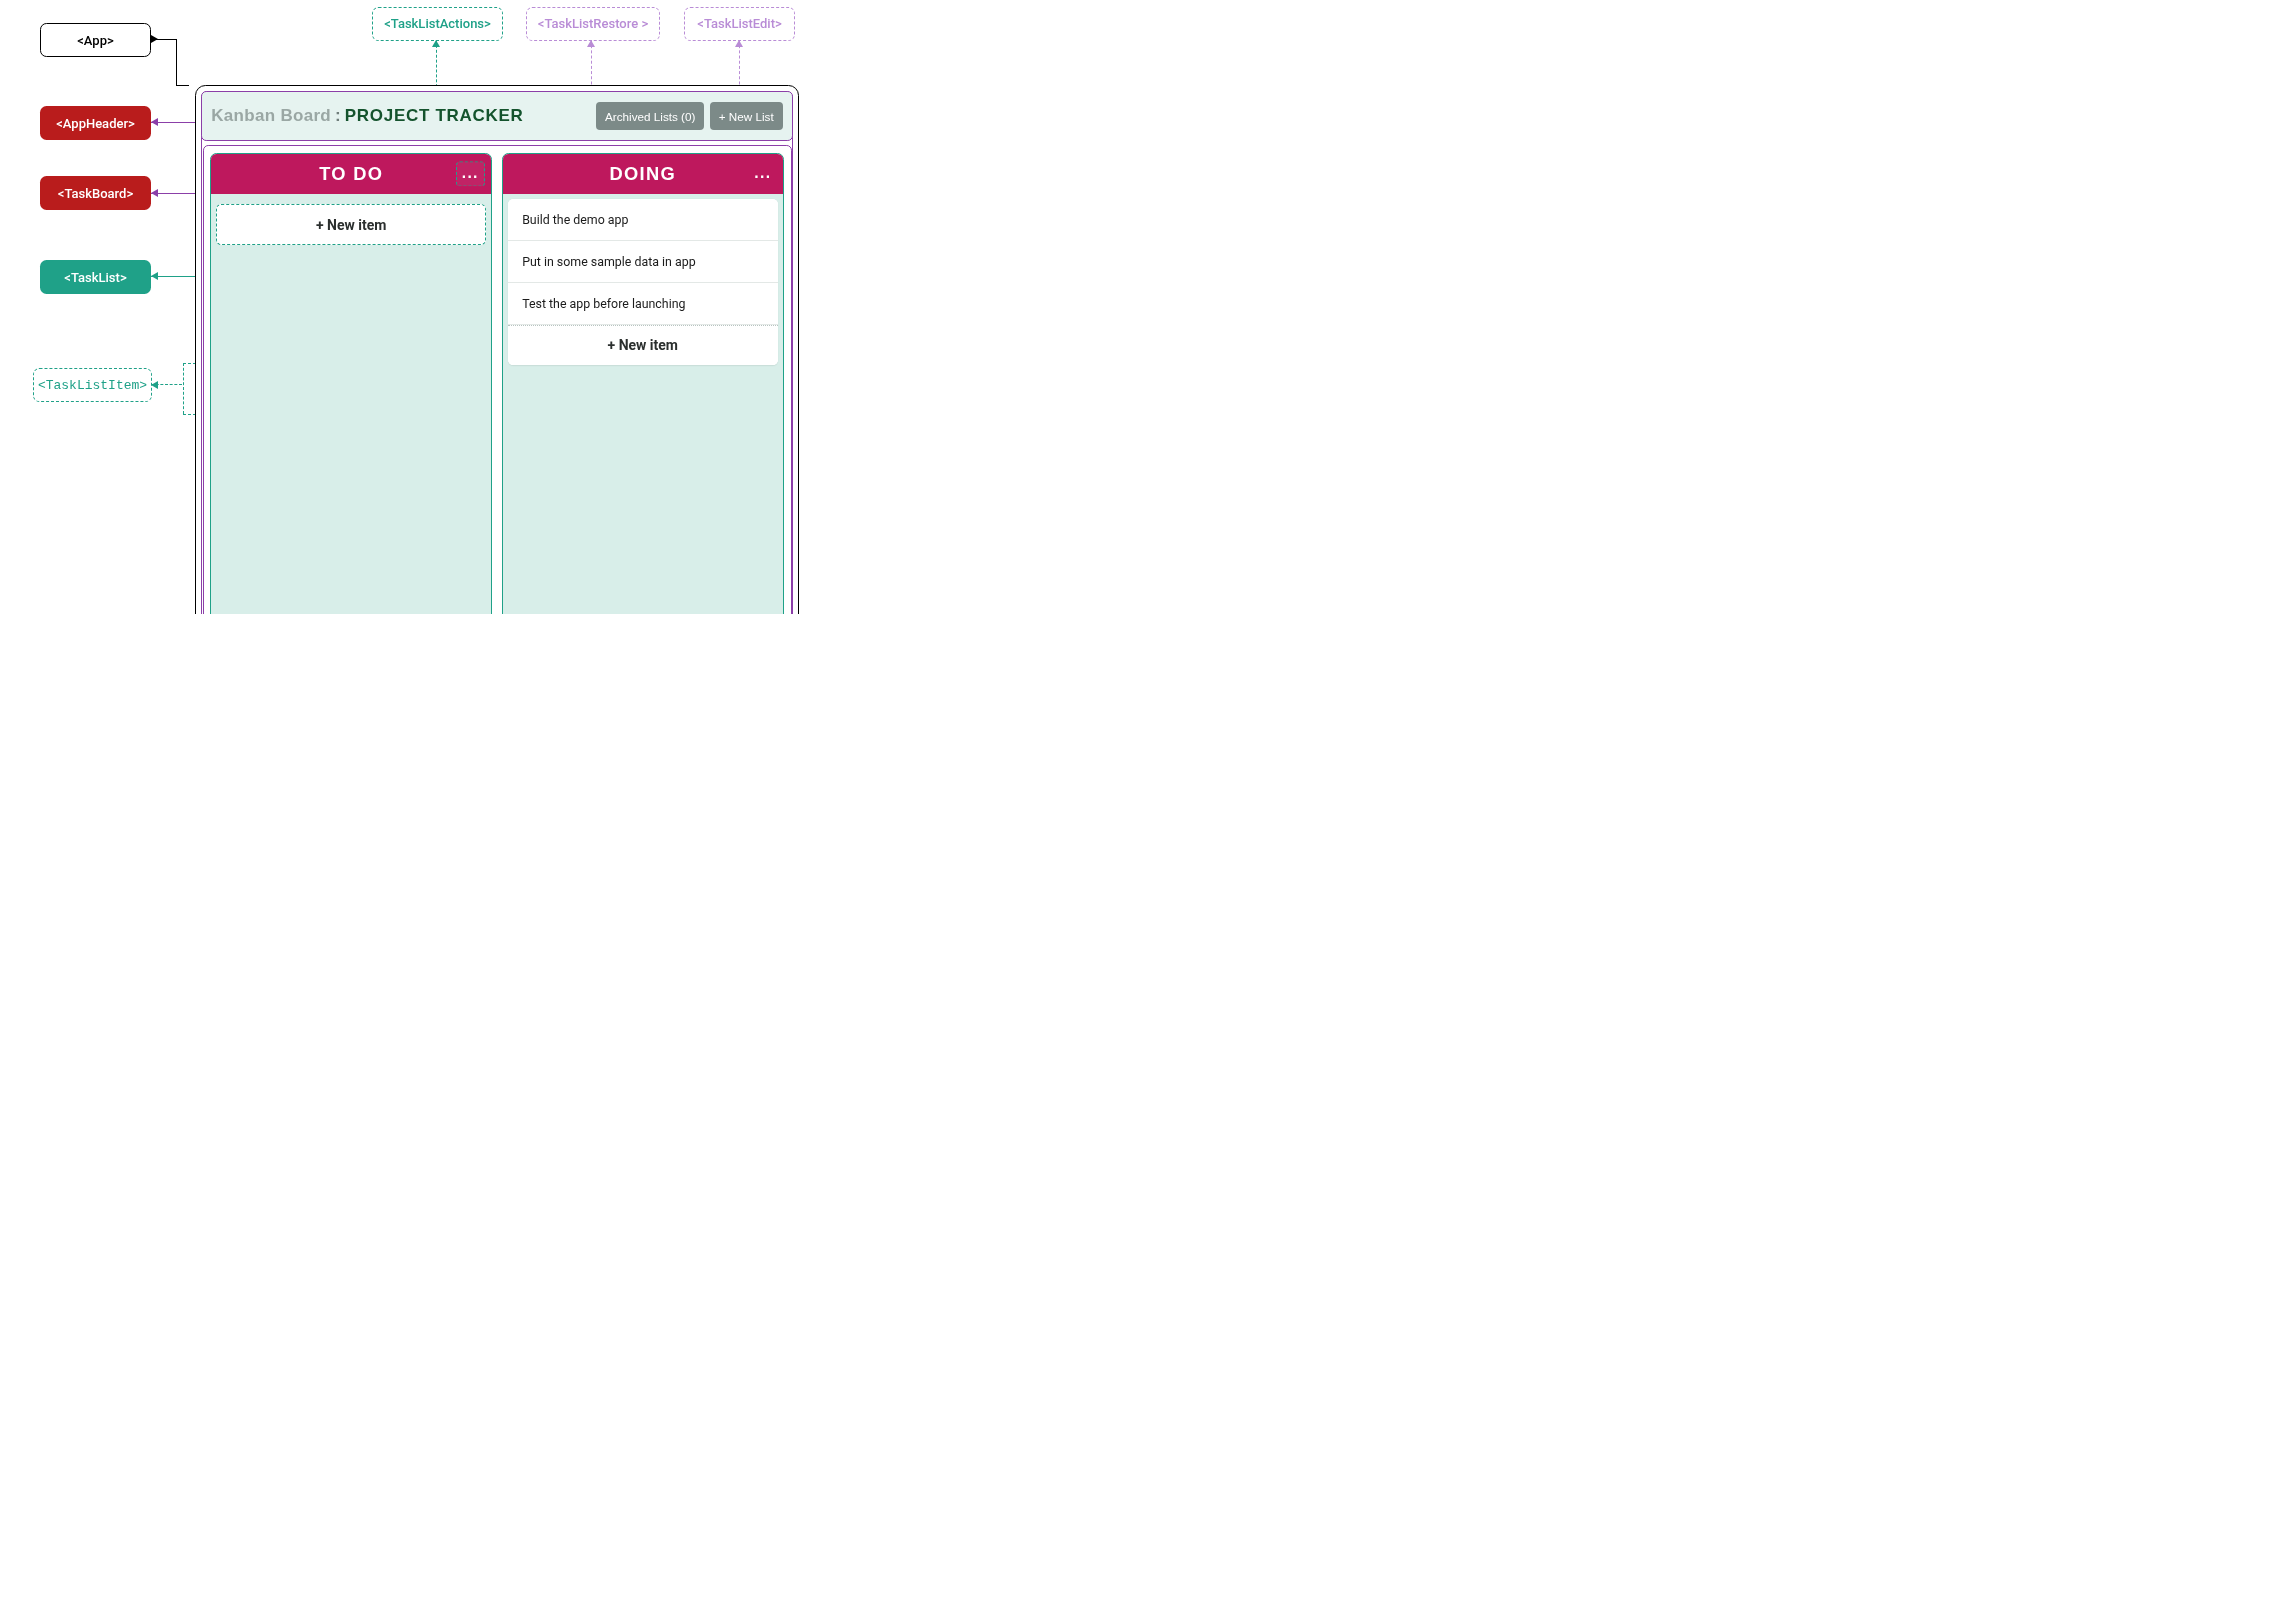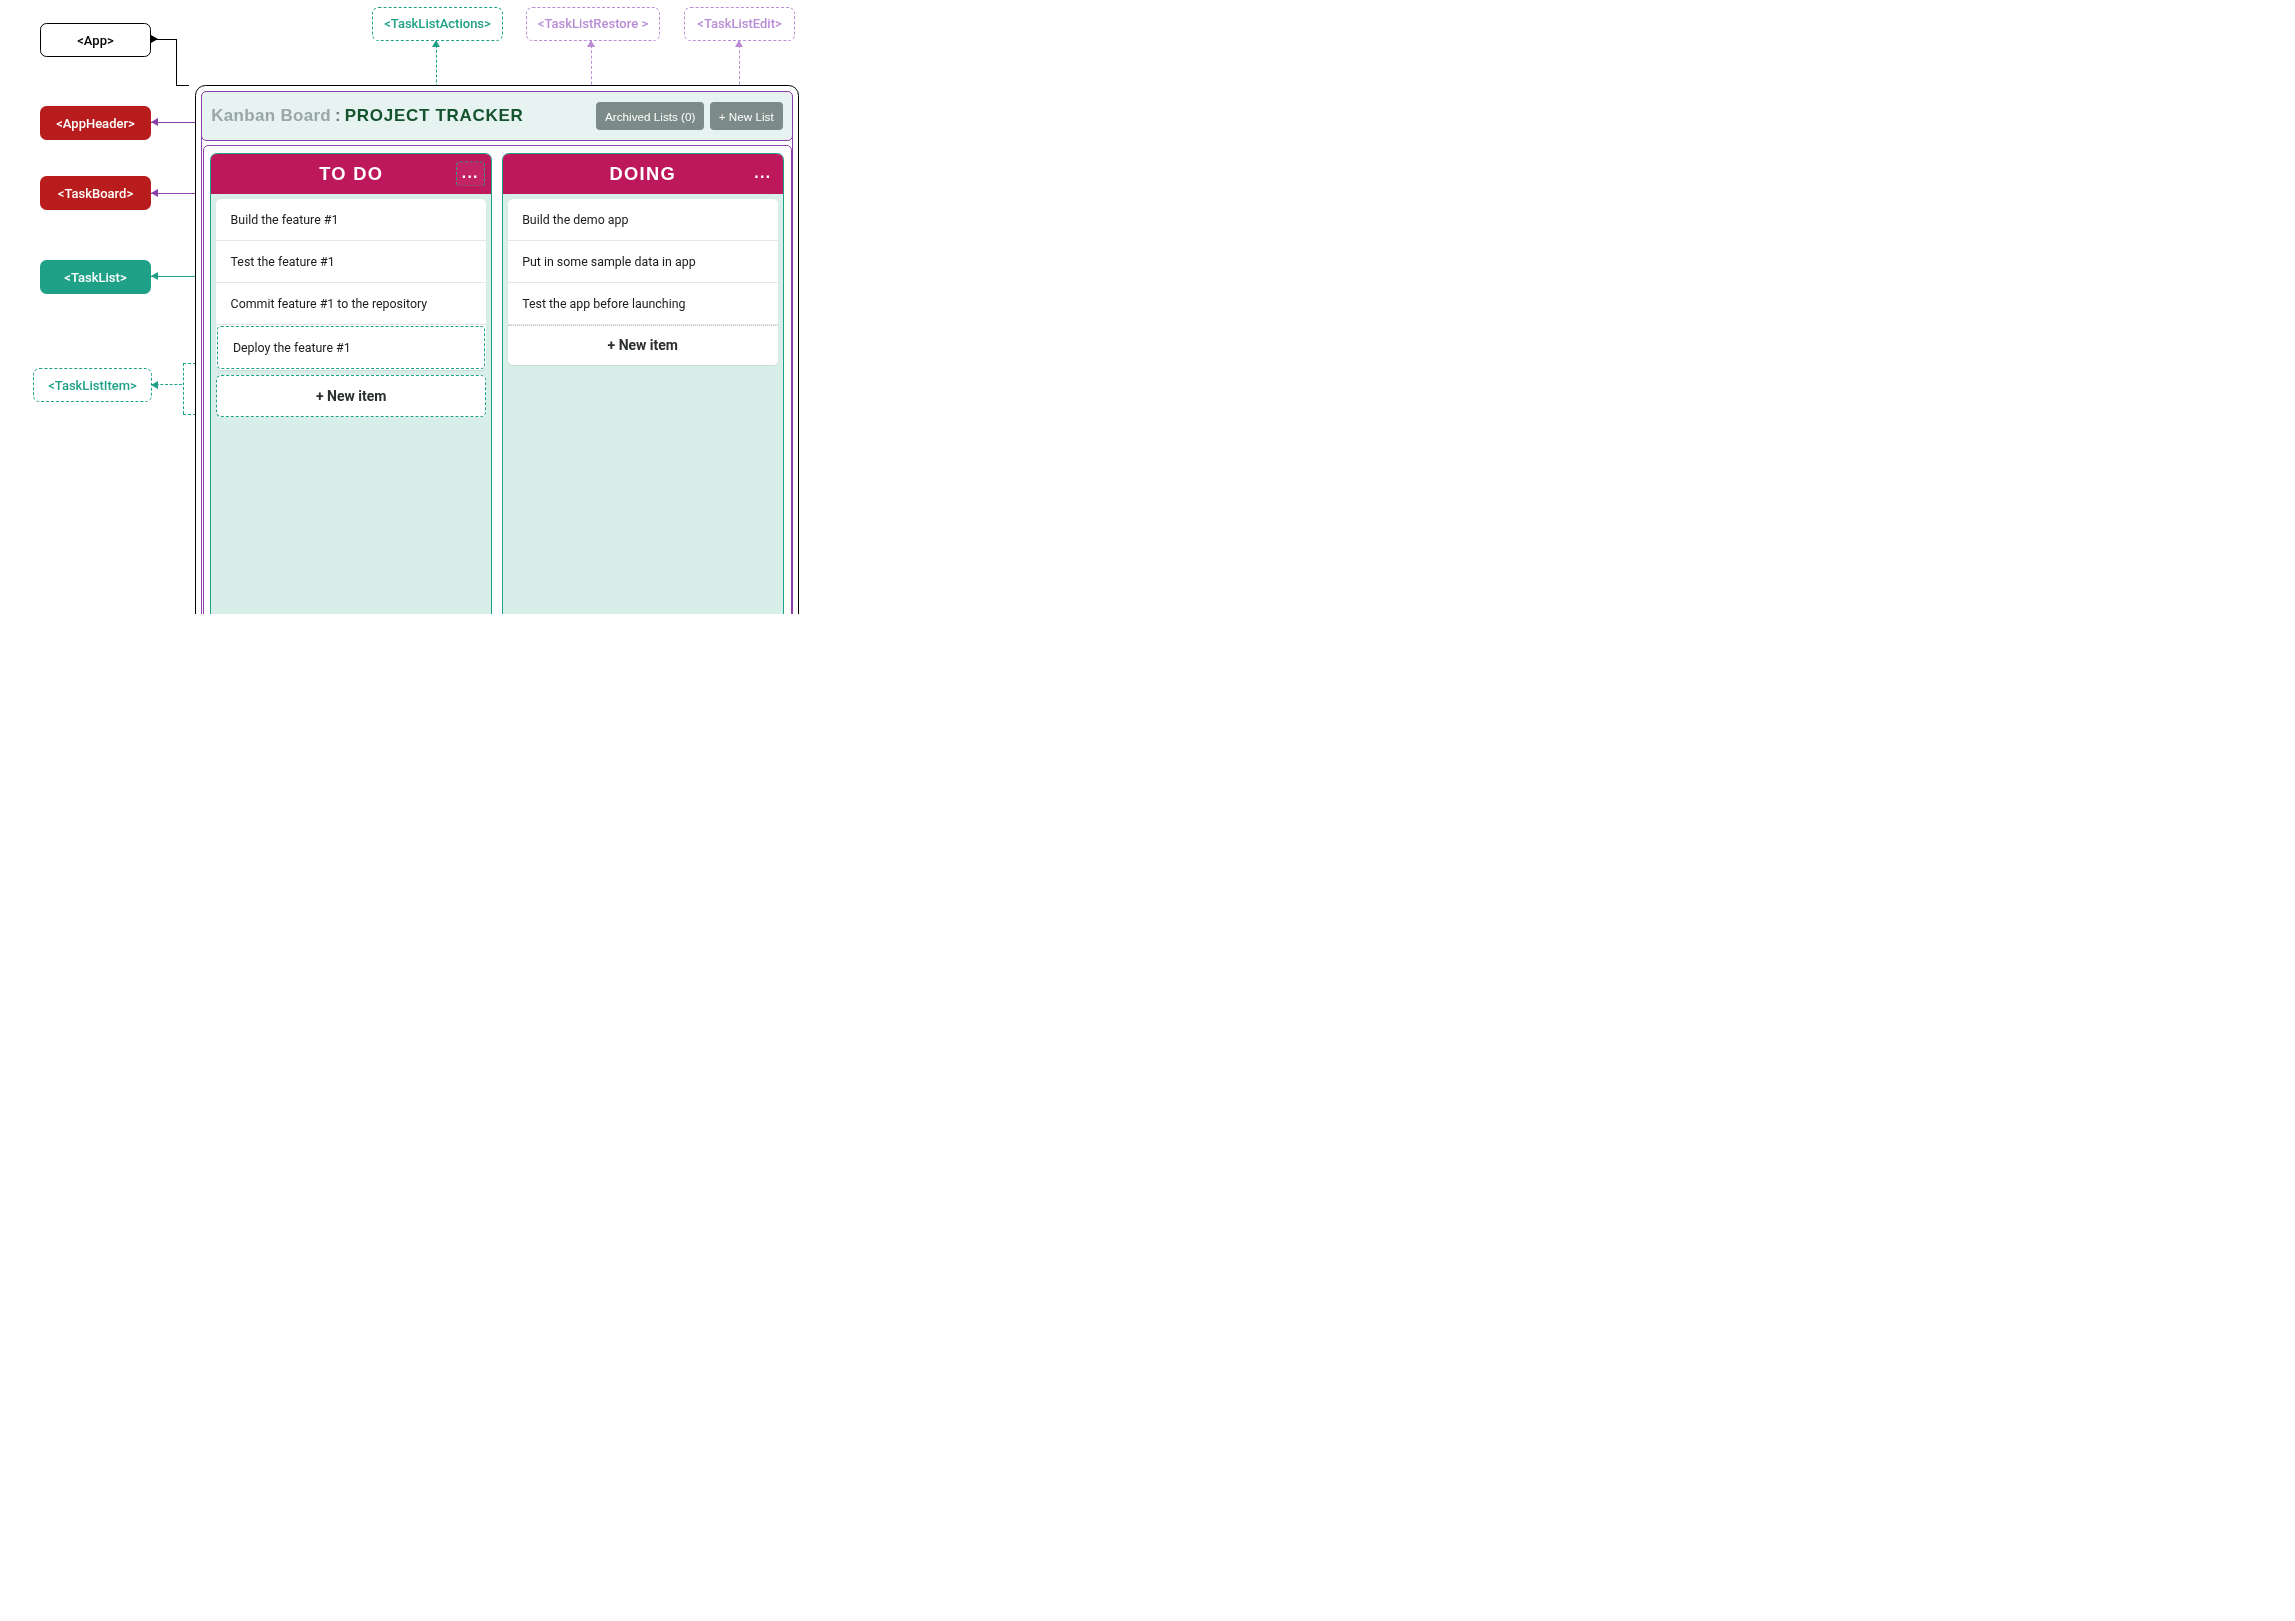--- a/index.html
+++ b/index.html
@@ -46,21 +46,21 @@
   background: #fff;
 }
 .tag-dashed-lilac {
   border: 1.3px dashed #b98cd6;
   color: #b98cd6;
   background: #fff;
 }
 .tag-appheader { left: 40px; top: 106px; width: 111px; height: 34px; }
 .tag-taskboard { left: 40px; top: 176px; width: 111px; height: 34px; }
 .tag-tasklist  { left: 40px; top: 260px; width: 111px; height: 34px; }
-.tag-tasklistitem { left: 33px; top: 368px; width: 119px; height: 34px; }
+.tag-tasklistitem { left: 33px; top: 368px; width: 119px; height: 34px; font-family: Liberation Mono, monospace; }
 .tag-tasklistactions { left: 372px; top: 6.5px; width: 131px; height: 34px; }
 .tag-tasklistrestore { left: 526px; top: 6.5px; width: 134px; height: 34px; }
 .tag-tasklistedit    { left: 684px; top: 6.5px; width: 111px; height: 34px; }
 
 
 .arrow {
   position: absolute;
   background: transparent;
   pointer-events: none;
 }
@@ -275,26 +275,20 @@
     </div>
 
     <div class="board-outline">
 
       <div class="tlist">
         <div class="tlist-header">
           <span>TO DO</span>
           <span class="tlist-menu highlight">...</span>
         </div>
         <div class="tlist-body">
-          <div class="card-wrap">
-            <div class="card">Build the feature #1</div>
-            <div class="card">Test the feature #1</div>
-            <div class="card">Commit feature #1 to the repository</div>
-            <div class="card highlight">Deploy the feature #1</div>
-          </div>
           <div class="new-item highlight">+ New item</div>
         </div>
       </div>
 
       <div class="tlist">
         <div class="tlist-header">
           <span>DOING</span>
           <span class="tlist-menu">...</span>
         </div>
         <div class="tlist-body">

